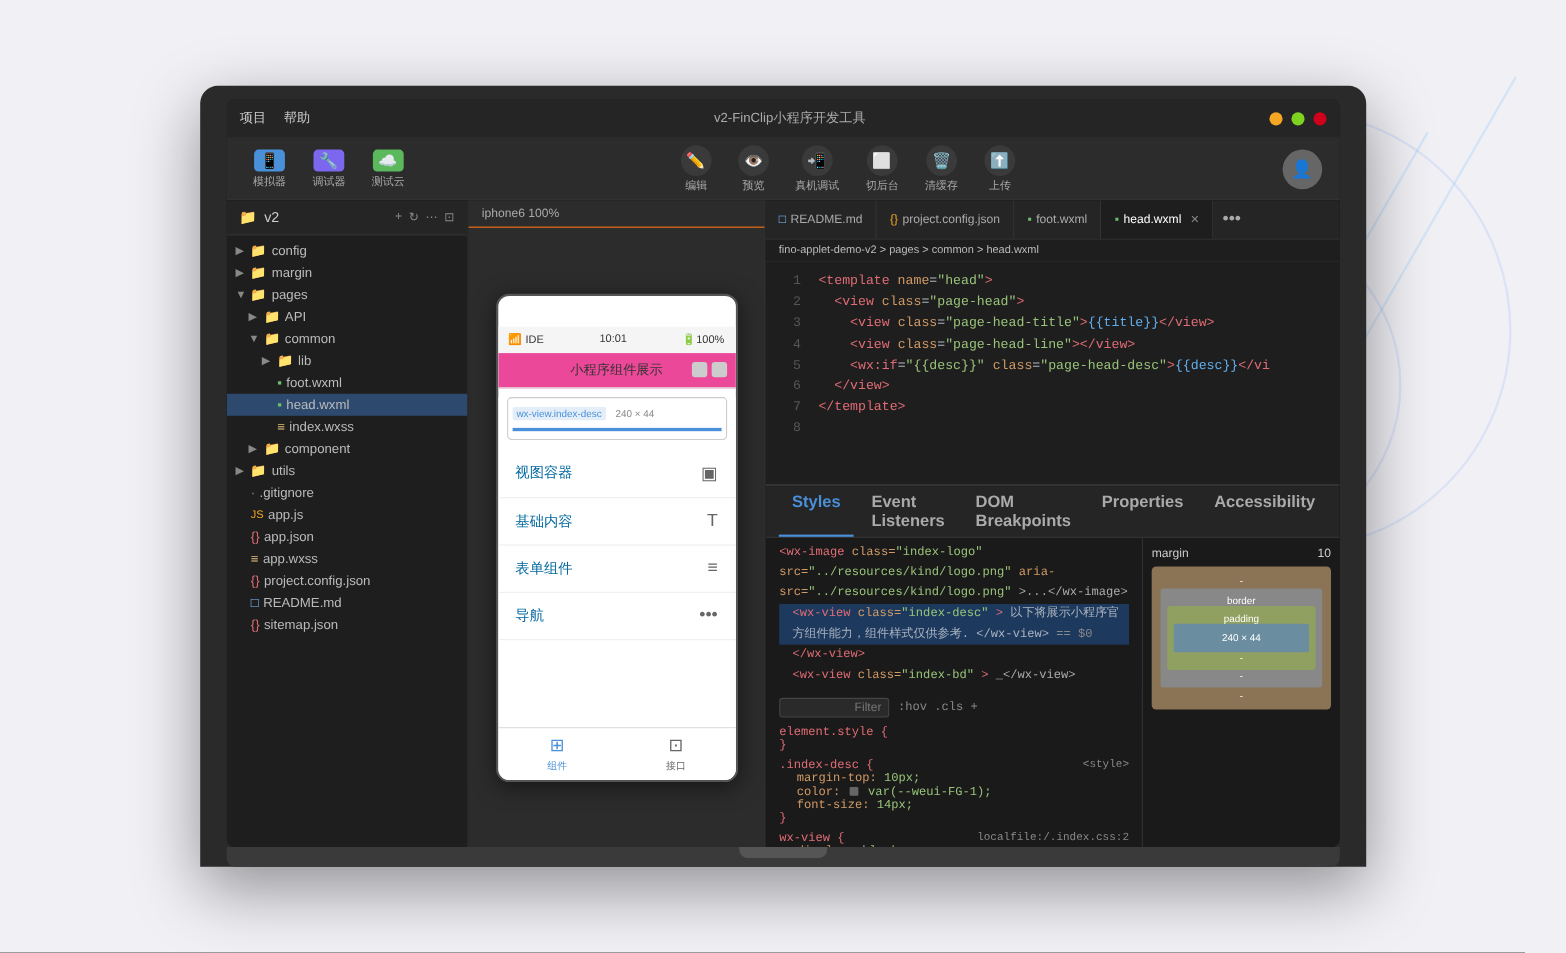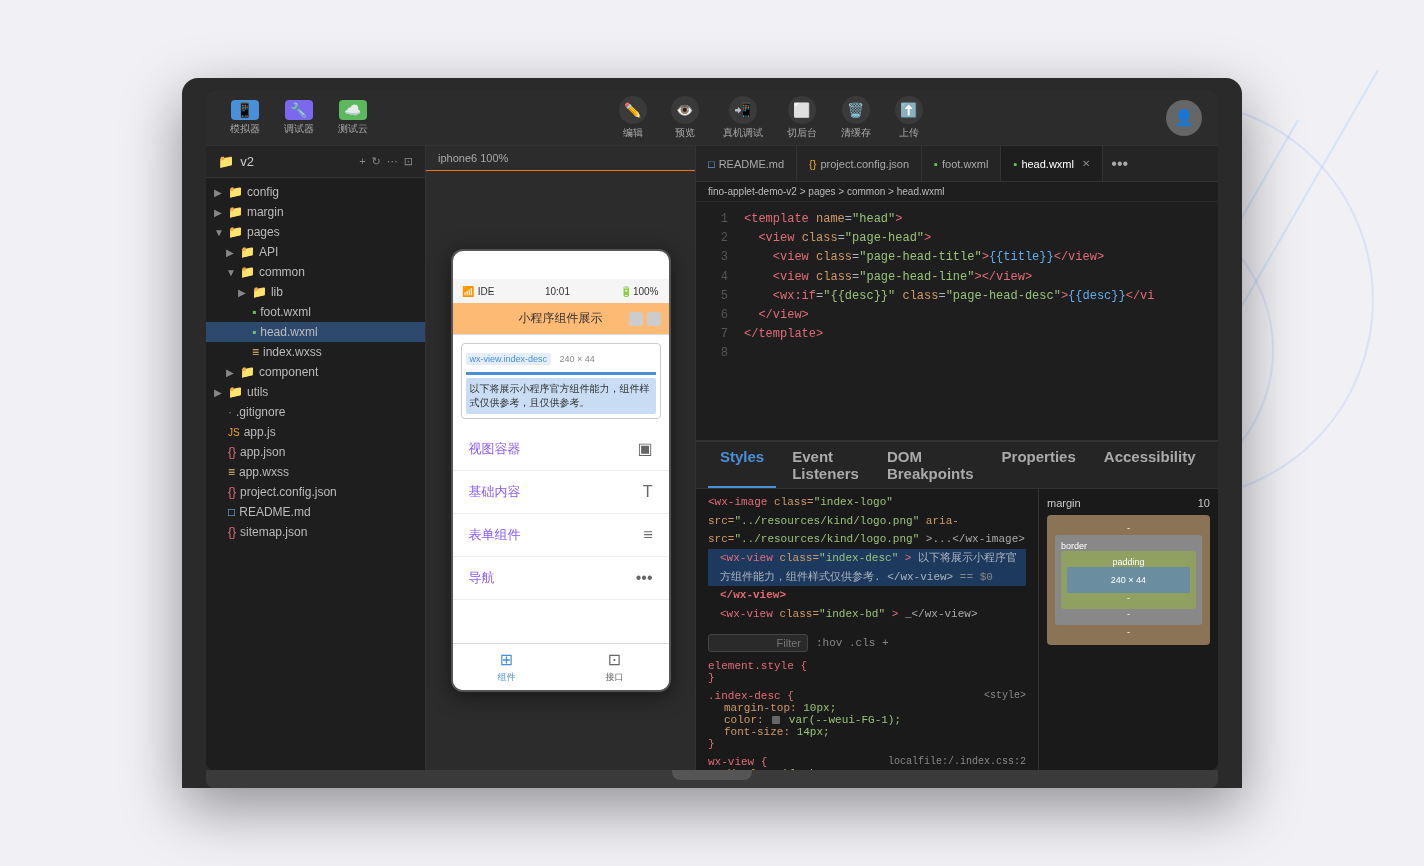--- a/index.html
+++ b/index.html
@@ -272,21 +272,21 @@
       height: 24px;
       display: flex;
       align-items: center;
       justify-content: space-between;
       padding: 0 10px;
       font-size: 10px;
       color: #333;
       margin-top: 28px;
     }
     .phone-title-bar {
-      background: #fdba74;
+      background: #ec4899;
       height: 32px;
       display: flex;
       align-items: center;
       justify-content: center;
       font-size: 12px;
       color: #333;
       border-bottom: 1px solid #ddd;
       position: relative;
     }
     .phone-title-dots {
@@ -334,21 +334,21 @@
       border-radius: 2px;
       line-height: 1.4;
     }
     .phone-section {
       padding: 12px 16px;
       display: flex;
       align-items: center;
       justify-content: space-between;
       border-bottom: 1px solid #eee;
     }
-    .phone-section-title { font-size: 13px; color: #8b5cf6; }
+    .phone-section-title { font-size: 13px; color: #0369a1; }
     .phone-section-icon { font-size: 16px; color: #666; }
     .phone-bottom-nav {
       display: flex;
       border-top: 1px solid #ddd;
       background: #fff;
     }
     .phone-nav-item {
       flex: 1;
       display: flex;
       flex-direction: column;
@@ -558,20 +558,32 @@
 
 <div class="bg-circle-1"></div>
 <div class="bg-circle-2"></div>
 <div class="bg-line bg-line-1"></div>
 <div class="bg-line bg-line-2"></div>
 
 <div class="laptop">
   <div class="laptop-screen">
     <div class="app-window">
 
+      <div class="title-bar">
+        <div class="title-bar-menu">
+          <span>项目</span>
+          <span>帮助</span>
+        </div>
+        <div class="title-bar-title">v2-FinClip小程序开发工具</div>
+        <div class="title-bar-controls">
+          <div class="win-btn win-btn-min"></div>
+          <div class="win-btn win-btn-max"></div>
+          <div class="win-btn win-btn-close"></div>
+        </div>
+      </div>
 
       <div class="toolbar">
         <div class="toolbar-left">
           <div class="toolbar-btn">
             <div class="icon-box tb-blue">📱</div>
             <span>模拟器</span>
           </div>
           <div class="toolbar-btn">
             <div class="icon-box tb-purple">🔧</div>
             <span>调试器</span>
@@ -735,21 +747,20 @@
                   <div class="phone-title-dot"></div>
                 </div>
               </div>
               <div class="phone-content">
                 <div class="phone-desc-block">
                   <div>
                     <span class="phone-desc-label">wx-view.index-desc</span>
                     <span class="phone-desc-size">240 × 44</span>
                   </div>
                   <div class="phone-desc-bar"></div>
-                  <div class="phone-desc-text">以下将展示小程序官方组件能力，组件样式仅供参考，且仅供参考。</div>
                 </div>
                 <div class="phone-section">
                   <span class="phone-section-title">视图容器</span>
                   <span class="phone-section-icon">▣</span>
                 </div>
                 <div class="phone-section">
                   <span class="phone-section-title">基础内容</span>
                   <span class="phone-section-icon">T</span>
                 </div>
                 <div class="phone-section">
@@ -863,21 +874,21 @@
                     <span style="color:#aaa;margin-top:36px;">&gt;...&lt;/wx-image&gt;</span>
                   </div>
                   <div class="dh-line dh-indent-1 selected">
                     <span style="color:#e06c75;">&lt;wx-view</span>
                     <span style="color:#d19a66;"> class=</span><span style="color:#98c379;">"index-desc"</span>
                     <span style="color:#e06c75;">&gt;</span>
                     <span style="color:#abb2bf;">以下将展示小程序官方组件能力，组件样式仅供参考. &lt;/wx-view&gt;</span>
                     <span style="color:#888;"> == $0</span>
                   </div>
                   <div class="dh-line dh-indent-1">
-                    <span style="color:#e06c75;font-weight:bold;">&lt;/wx-view&gt;</span>
+                    <span style="color:#e06c75;">&lt;/wx-view&gt;</span>
                   </div>
                   <div class="dh-line dh-indent-1">
                     <span style="color:#e06c75;">&lt;wx-view</span>
                     <span style="color:#d19a66;"> class=</span><span style="color:#98c379;">"index-bd"</span>
                     <span style="color:#e06c75;">&gt;</span>
                     <span style="color:#aaa;">_&lt;/wx-view&gt;</span>
                   </div>
                   <div class="dh-line">
                     
                   </div>
@@ -931,21 +942,21 @@
                   <span>margin</span>
                   <span>10</span>
                 </div>
                 <div class="box-margin">
                   <div style="display:flex;justify-content:space-between;align-items:flex-start;">
                     <span> </span>
                     <span>-</span>
                     <span> </span>
                   </div>
                   <div class="box-border">
-                    <div style="display:flex;justify-content:flex-start;align-items:flex-start;">
+                    <div style="display:flex;justify-content:center;align-items:flex-start;">
                       <span> </span>
                       <span>border</span>
                       <span> </span>
                     </div>
                     <div class="box-padding">
                       <div style="display:flex;justify-content:space-between;">
                         <span> </span>
                         <span>padding</span>
                         <span> </span>
                       </div>

